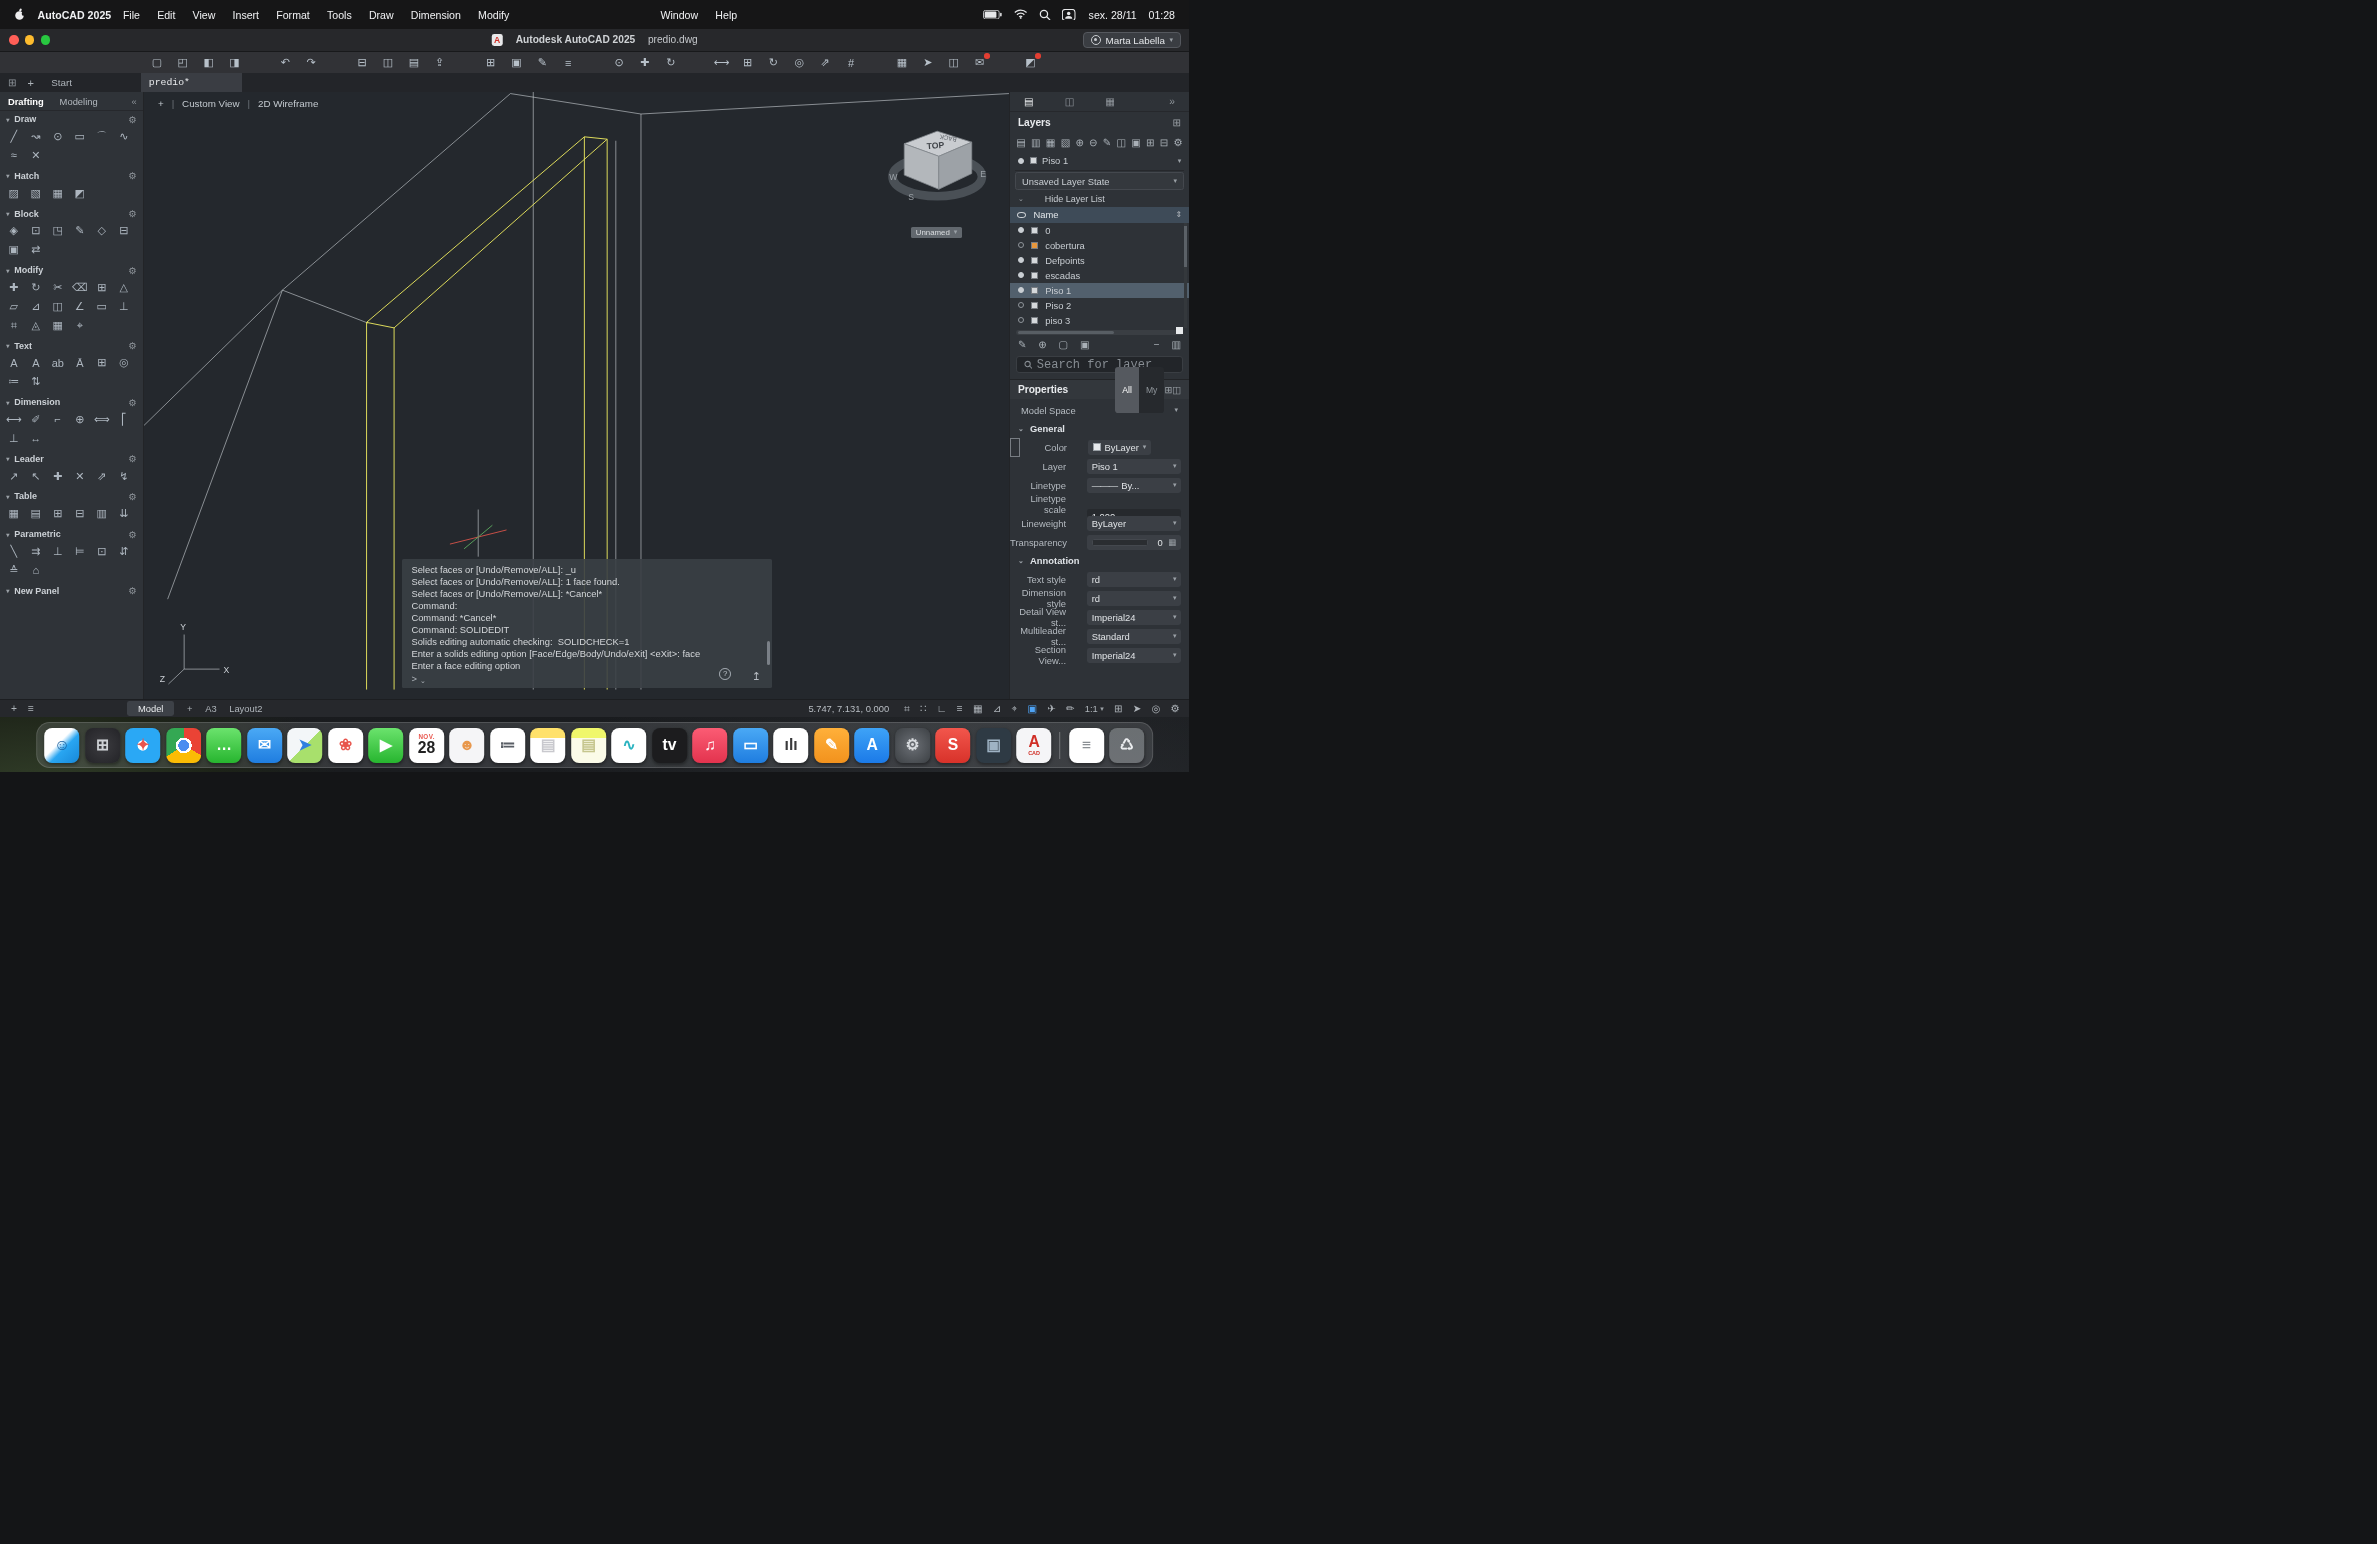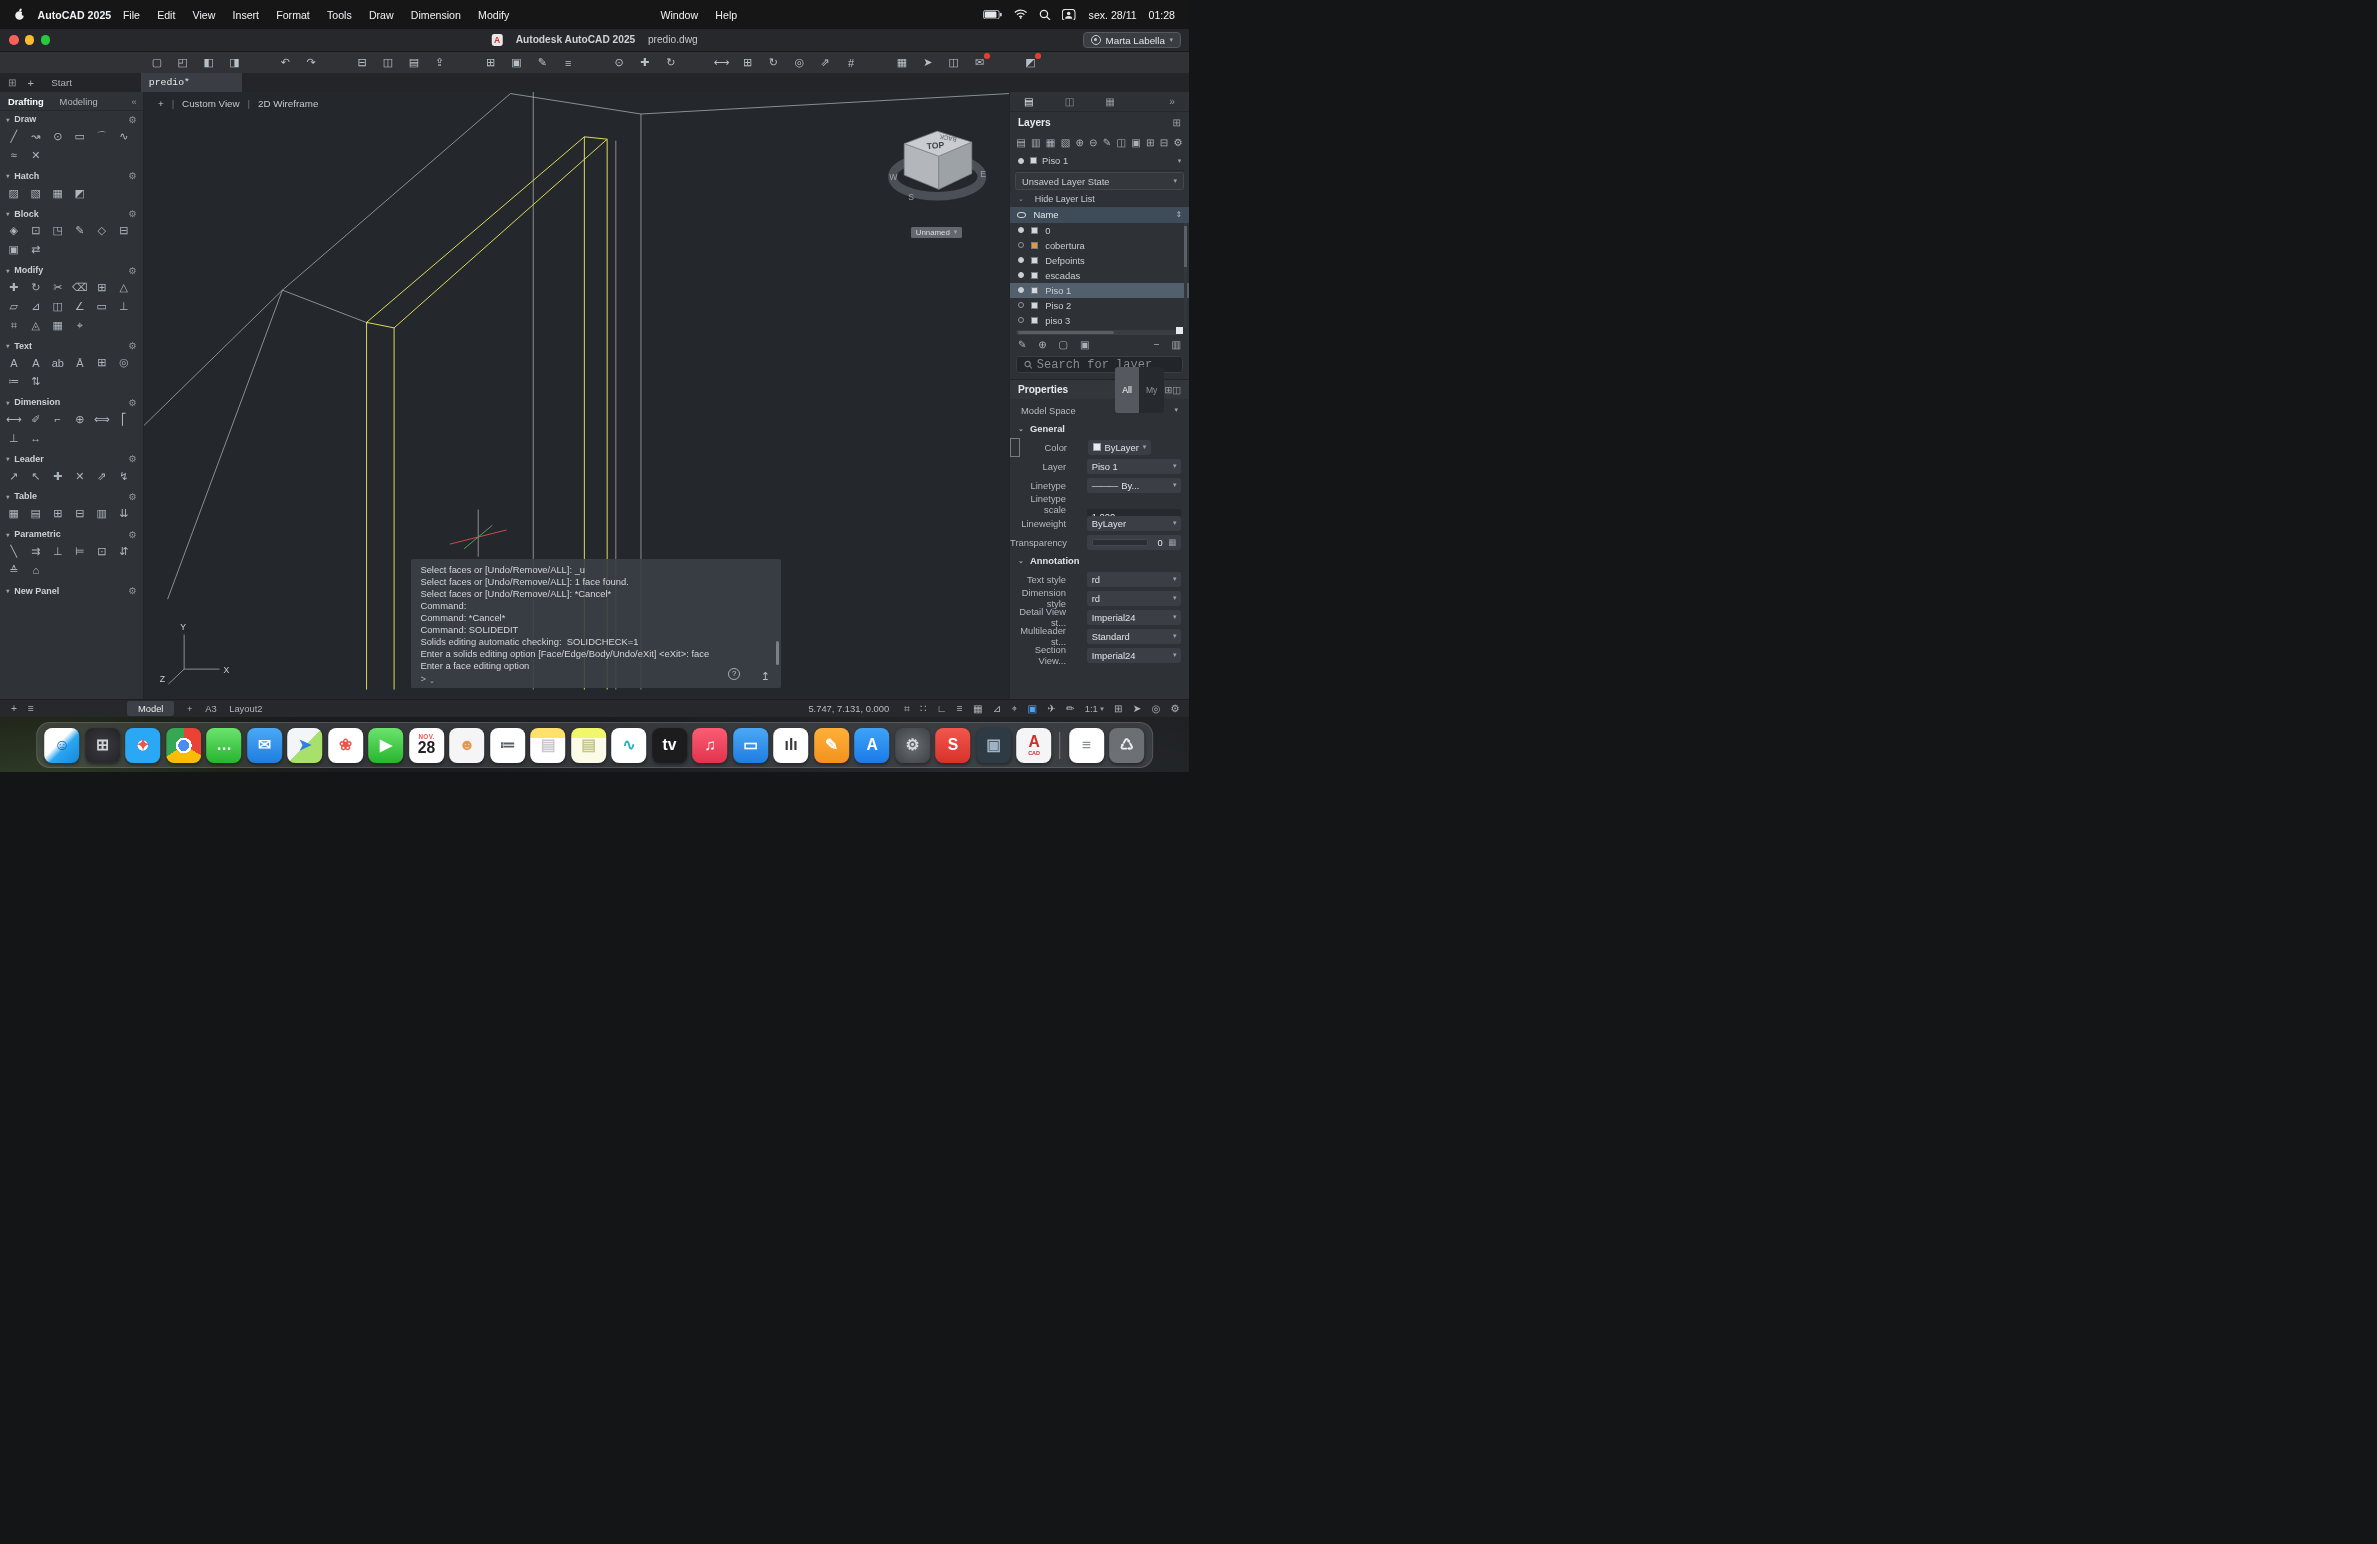--- a/index.html
+++ b/index.html
@@ -76,21 +76,21 @@
   .vp-controls { position:absolute; left:14px; top:6.3px; display:flex; gap:7.9px; align-items:center;
     color:#c3c9cf; font-size:9.8px; z-index:3; }
   .vp-sep { color:#6c7278; }
   svg.wire { position:absolute; inset:0; z-index:1; }
   .vcube { position:absolute; left:743px; top:17.3px; z-index:2; }
   .vc-letter { fill:#9aa0a6; font-size:11px; font-family:"Liberation Sans",sans-serif; }
   .unnamed { position:absolute; left:767px; top:135px; z-index:2; background:#62686e; color:#d9dcdf;
     font-size:7.9px; padding:0.8px 4.7px; border-radius:1.6px; display:flex; align-items:center; gap:3.9px; }
 
   
-  .cmd { position:absolute; left:267px; top:467px; width:370px; height:129px;
+  .cmd { position:absolute; left:258px; top:467px; width:370px; height:129px;
     background:rgba(58,63,69,0.9); border-radius:1.6px; padding:4.7px 7.9px 3.1px 9.4px;
     font-size:9.4px; color:#d4d7da; line-height:12px; z-index:4; }
   .cmd-line { white-space:pre; }
   .cmd-foot { display:flex; margin-top:1.6px; }
   .cmd-caret { width:23.6px; color:#aeb4ba; flex:none; display:flex; gap:3.1px; align-items:flex-start; }
   .cc2 { font-size:7px; margin-top:1.6px; }
   .cmd-active { font-weight:bold; color:#eceef0; white-space:pre; }
   .cmd-help { position:absolute; right:41px; bottom:7.9px; width:11.8px; height:11.8px; border:1px solid #a9b0b7;
     border-radius:50%; color:#c3c9cf; font-size:7.9px; display:flex; align-items:center; justify-content:center; }
   .cmd-share { position:absolute; right:11px; bottom:6.3px; color:#b9bec4; font-size:11px; }
@@ -106,21 +106,21 @@
   .rp-title { display:flex; align-items:center; height:20.4px; padding:0 7.9px; font-size:10.2px;
     font-weight:bold; color:#e8eaed; flex:none; }
   .rp-title .dockic { margin-left:auto; font-weight:normal; color:#9aa0a6; }
   .lyr-tools { display:flex; align-items:center; justify-content:space-between; padding:0 6.3px;
     height:19px; color:#a9b0b7; font-size:10.2px; flex:none; }
   .lyr-active { display:flex; align-items:center; gap:5.5px; height:19px; margin:0 4.7px; padding:0 3.1px;
     border-bottom:0.8px solid #26282c; flex:none; }
   .lyr-active .chev, .lyr-state .chev, .props-space .chev { margin-left:auto; }
   .lyr-state { display:flex; align-items:center; height:17.3px; margin:1.6px 4.7px; padding:0 6.3px;
     background:#34383d; border:0.8px solid #44484e; border-radius:2.4px; flex:none; }
-  .lyr-hide { height:15.7px; display:flex; align-items:center; gap:11px; padding:0 7.9px; font-size:9px; flex:none; }
+  .lyr-hide { height:15.7px; display:flex; align-items:center; gap:21px; padding:0 7.9px; font-size:9px; flex:none; }
   .lyr-header { display:flex; align-items:center; height:15.7px; background:#3e4b58; padding:0 7px;
     gap:7.9px; color:#e2e6ea; flex:none; position:relative; }
   .lyr-header .sort { margin-left:auto; font-size:7.9px; color:#b3b9bf; }
   .eye { width:8.6px; height:6.3px; border:0.9px solid #cfd3d7; border-radius:50%; position:relative; }
   .lyr-rows { position:relative; flex:none; }
   .lyr-row { display:flex; align-items:center; height:15px; padding:0 7.9px; gap:7px; }
   .lyr-row.selected { background:#52606d; }
   .bullet { width:6.3px; height:6.3px; border-radius:50%; border:0.8px solid #8f959b; flex:none; }
   .bullet.filled { background:#c9ced3; border-color:#c9ced3; }
   .swatch { width:7px; height:7px; border:0.8px solid #787d83; flex:none; }

